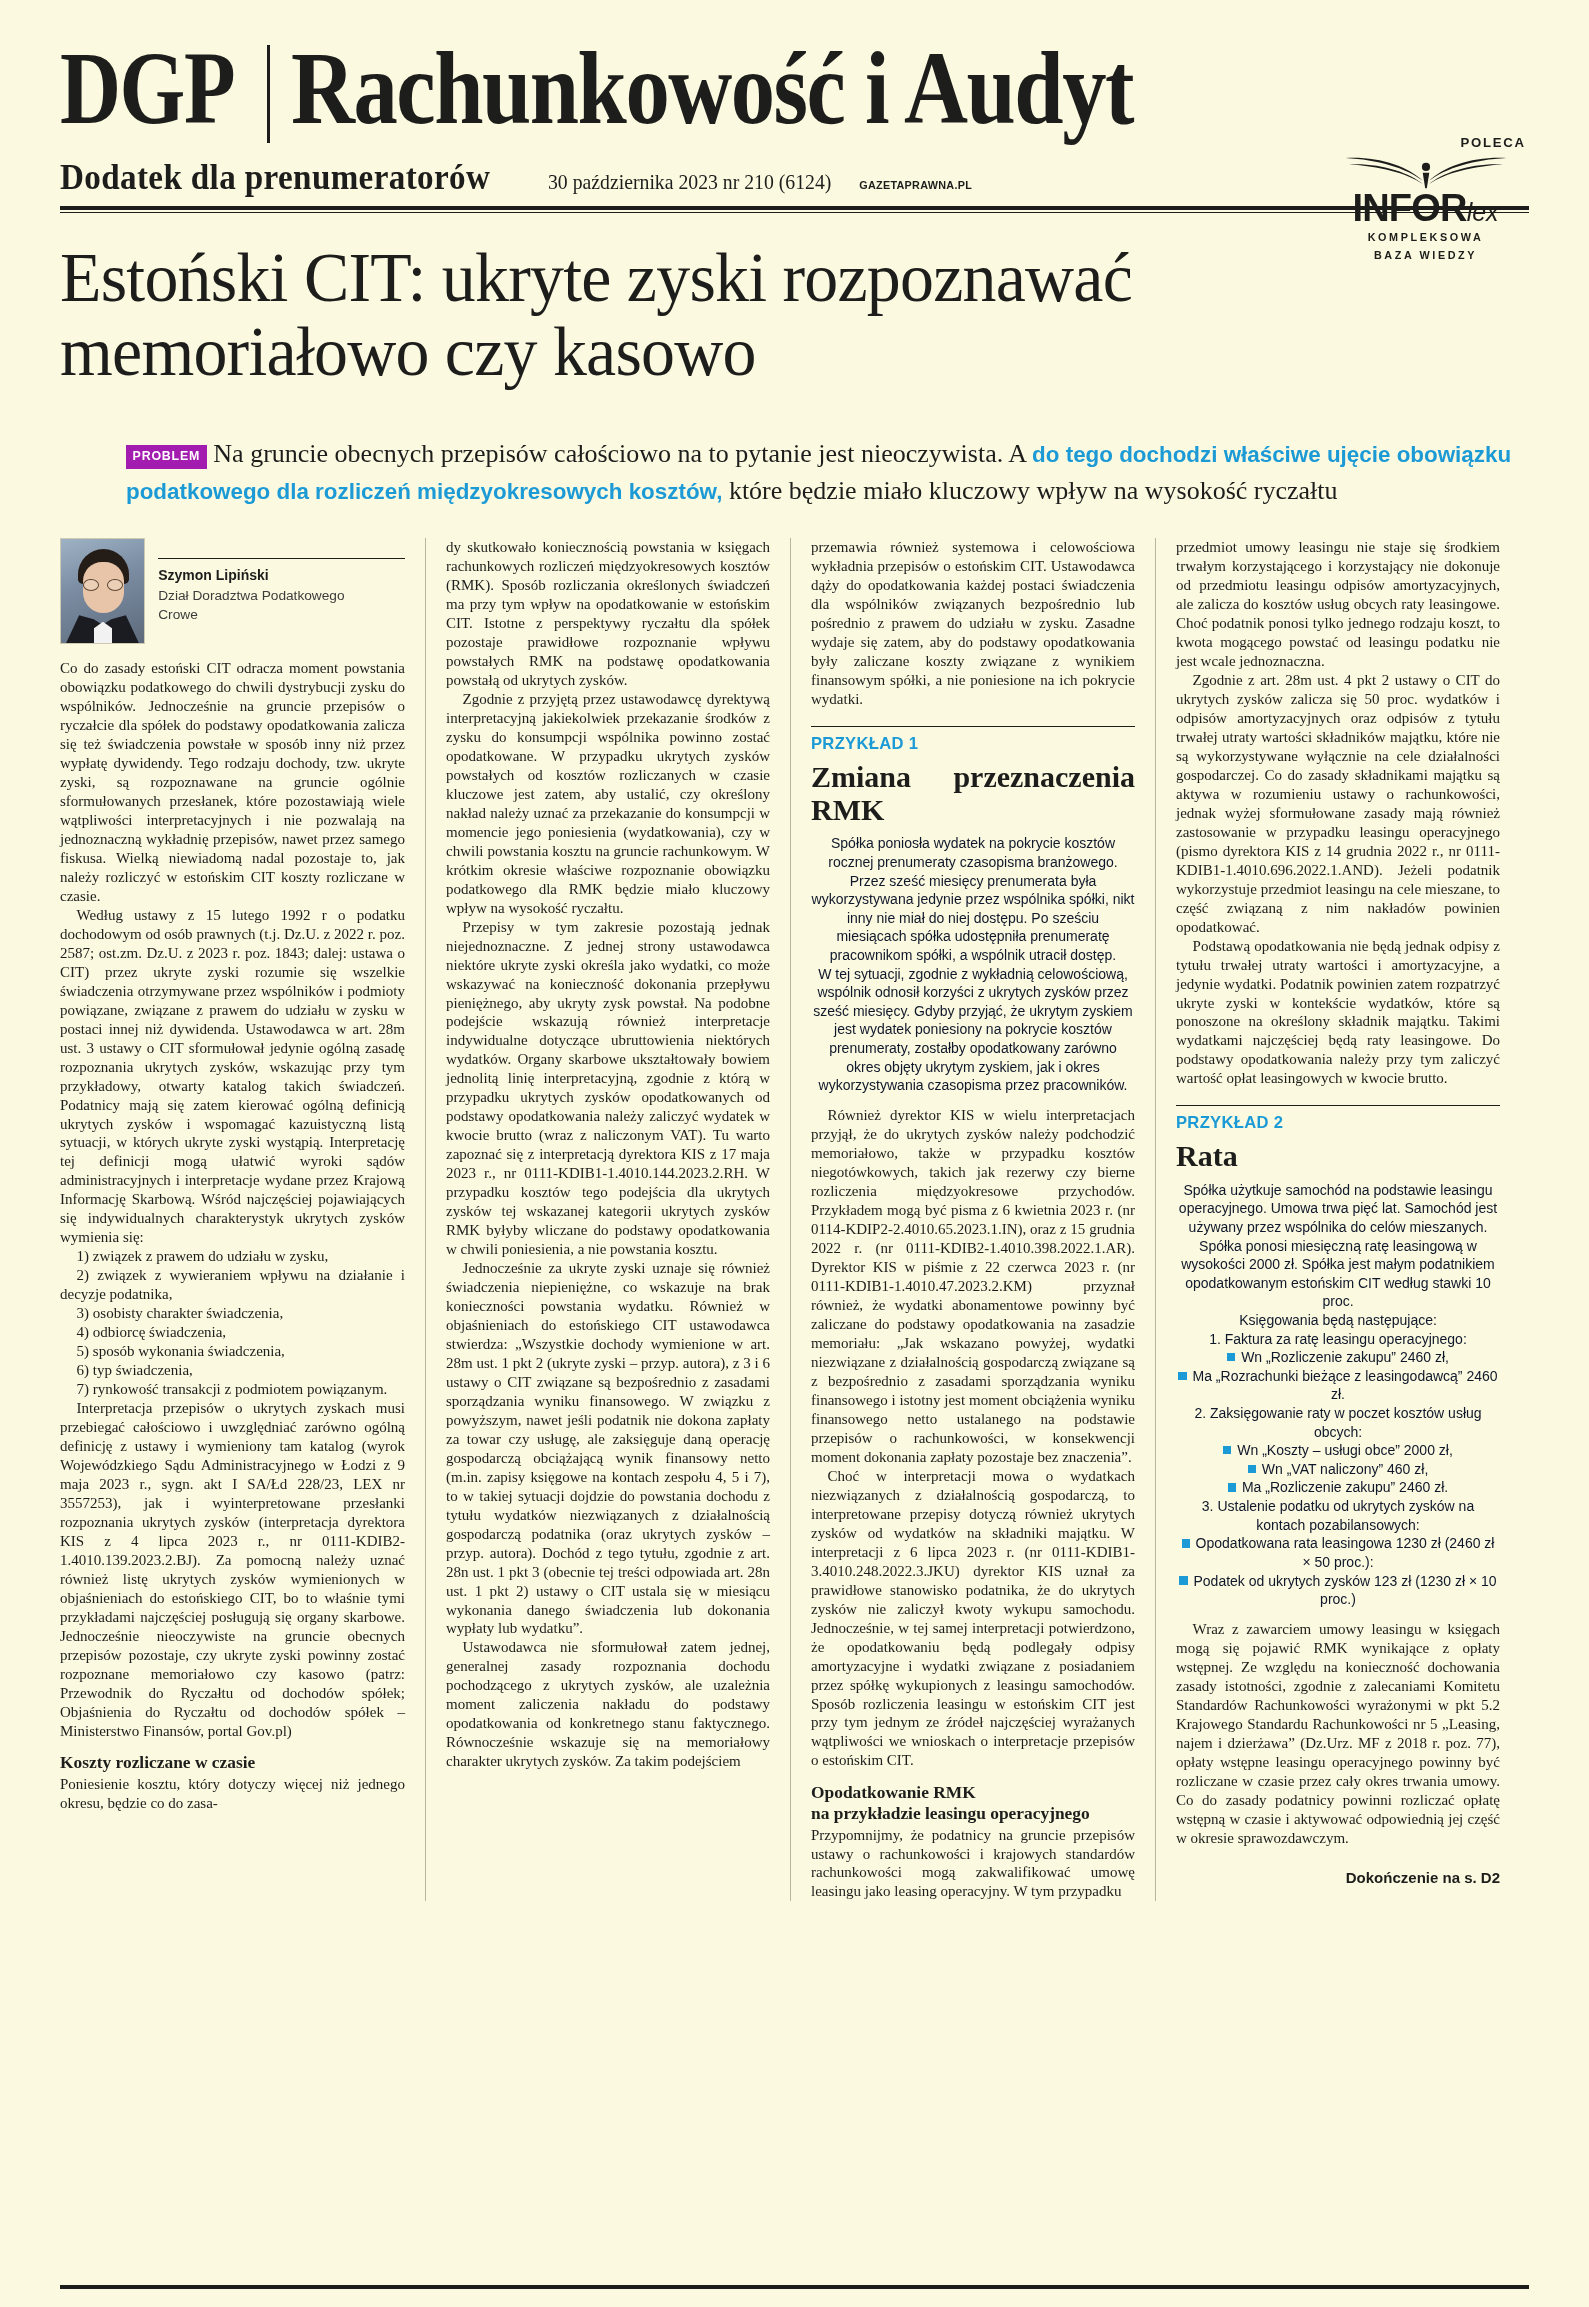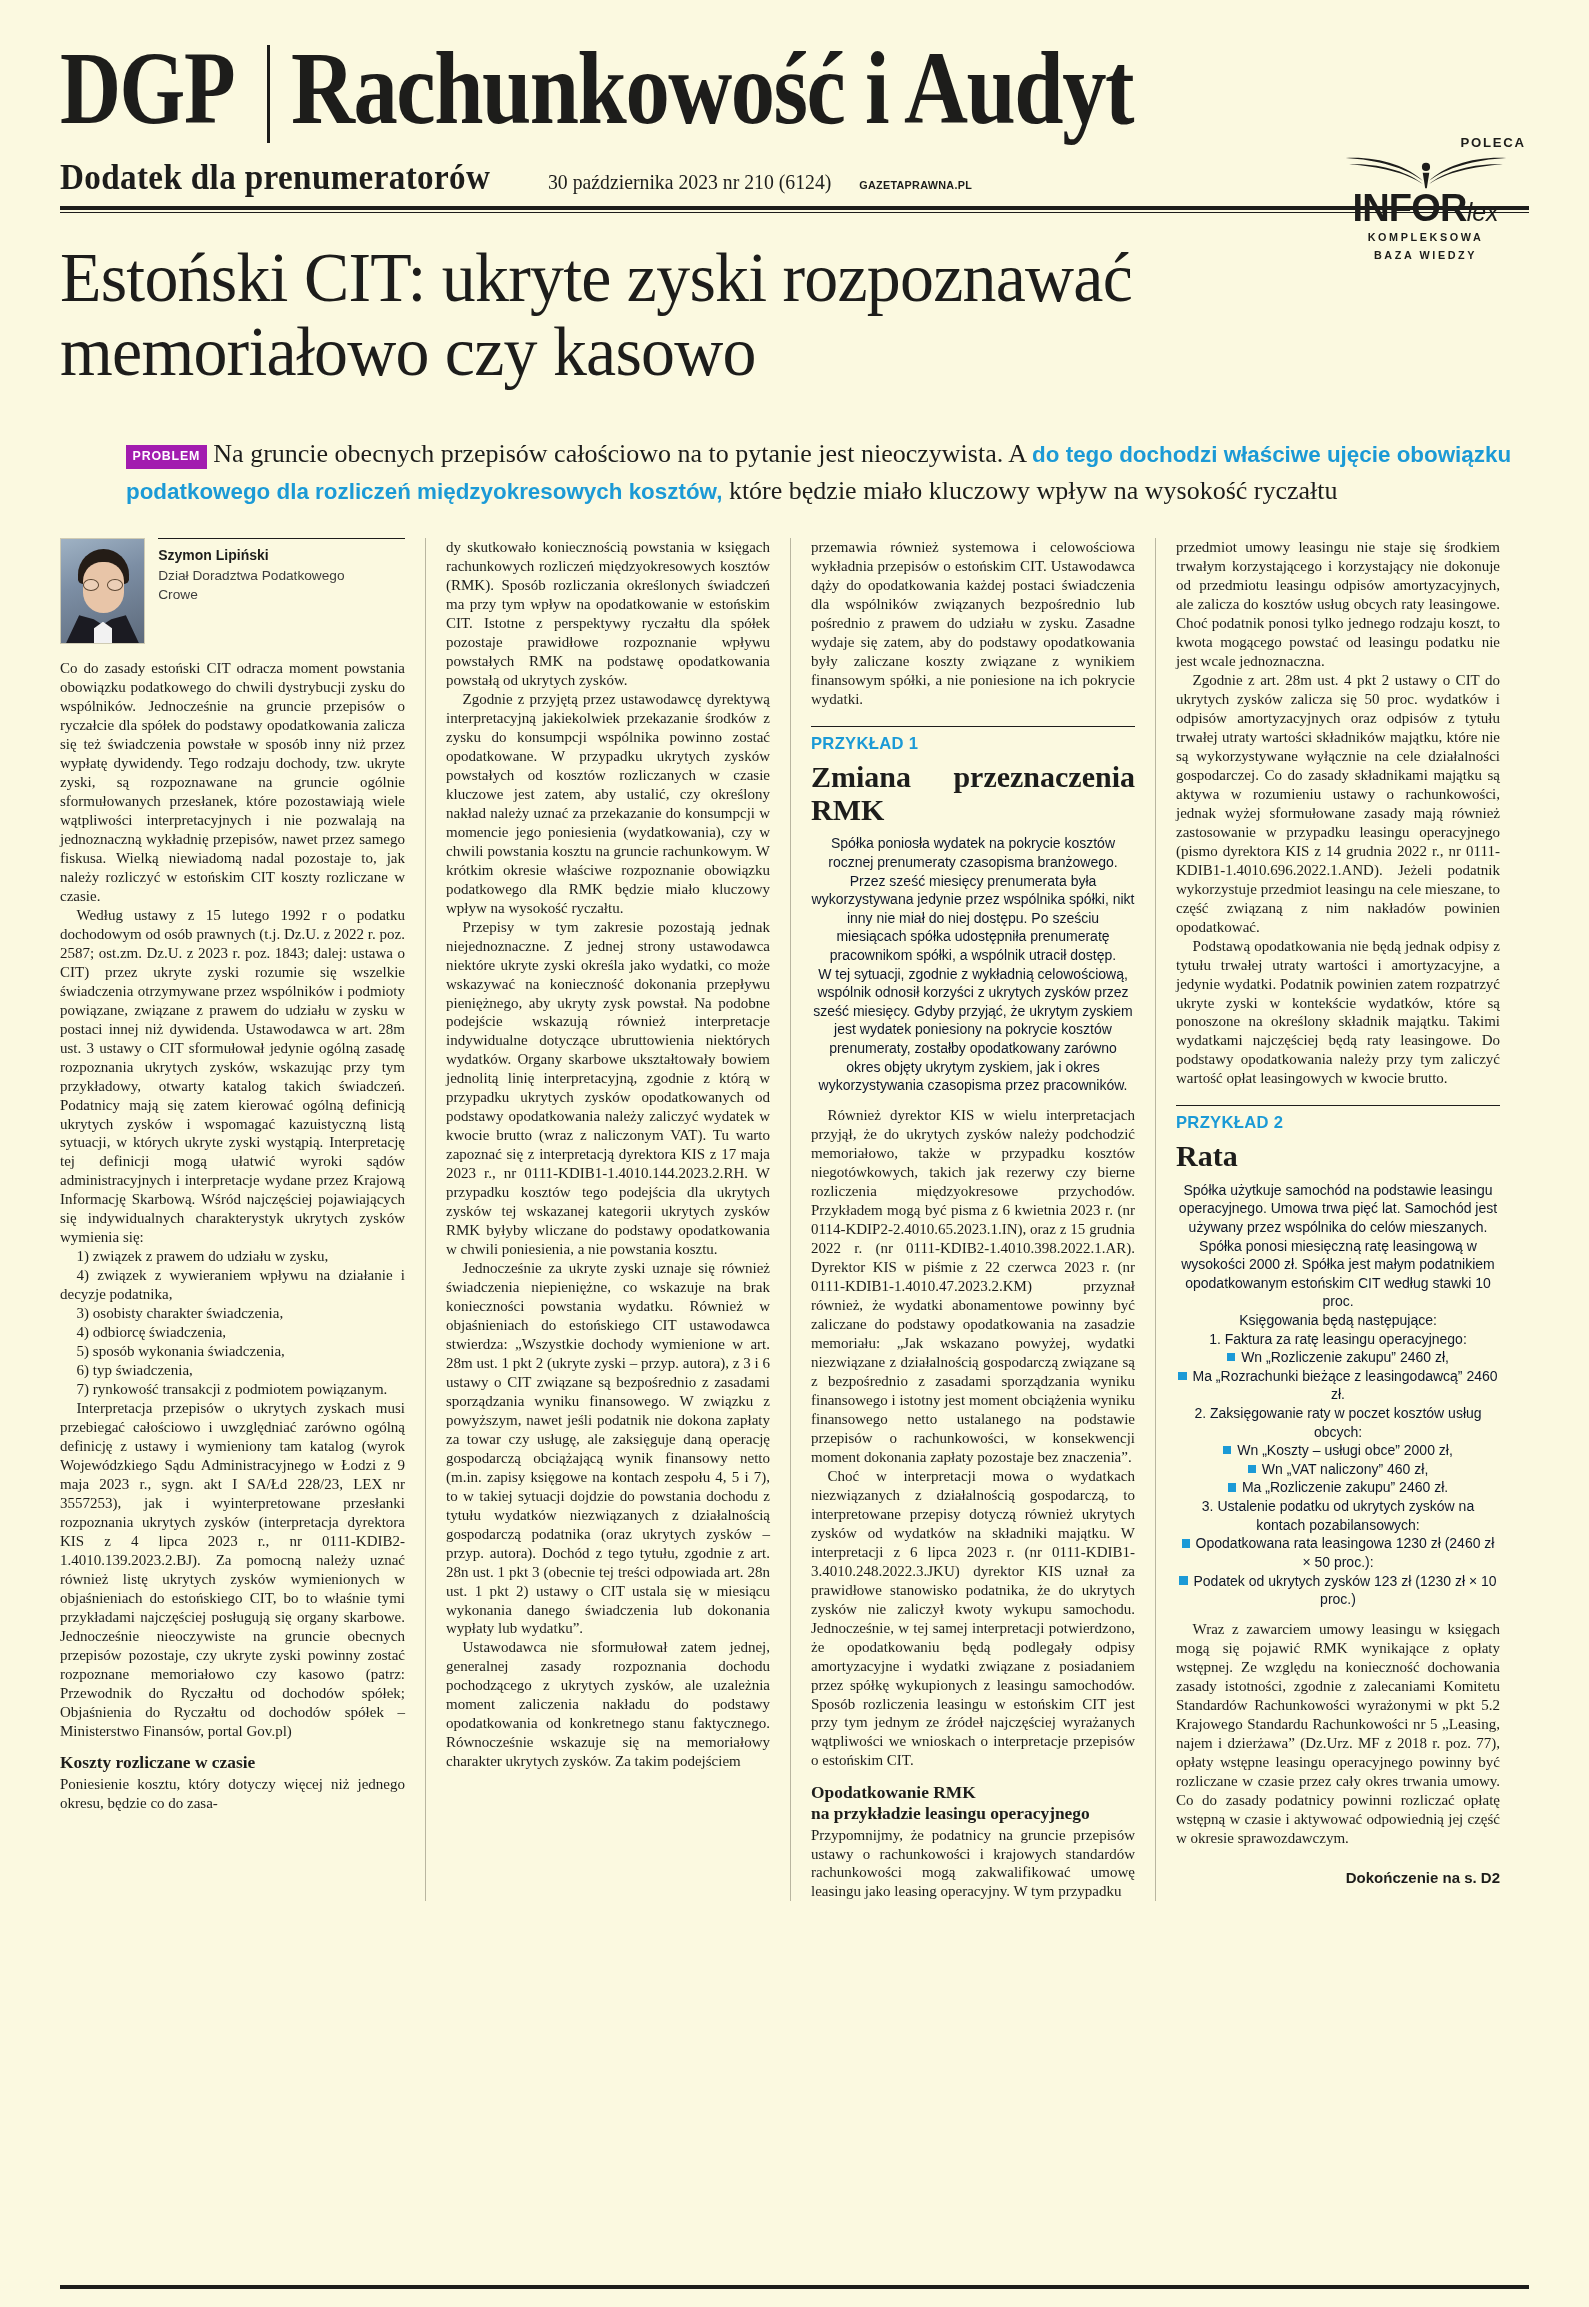--- a/index.html
+++ b/index.html
@@ -151,21 +151,21 @@
   .col + .col{
     margin-left:20px;
     padding-left:20px;
     border-left:0.8px solid #b9b6a0;
   }
   .col p{margin:0;text-indent:16.6px;}
   .col p.noind{text-indent:0;}
   .col p.listitem{text-indent:16.6px;}
 
   
-  .byline{display:flex;margin-bottom:15px;}
+  .byline{display:flex;margin-bottom:15px;align-items:center;}
   .portrait{
     width:83px;height:104px;
     flex:0 0 83px;
     background:linear-gradient(160deg,#9fb2c4 0%,#7c8ea4 40%,#5d6a7b 100%);
     position:relative;overflow:hidden;
     border:0.8px solid #cfcbb3;
   }
   .portrait .hair{
     position:absolute;left:16.6px;top:10px;width:51px;height:35px;
     background:#241c16;border-radius:26.5px 26.5px 5px 5px;
@@ -309,21 +309,21 @@
         <div class="byline-txt">
           <span class="nm">Szymon Lipiński</span>
           <span>Dział Doradztwa Podatkowego</span><br>
           <span>Crowe</span>
         </div>
       </div>
 
       <p class="noind">Co do zasady estoński CIT odracza moment powstania obowiązku podatkowego do chwili dystrybucji zysku do wspólników. Jednocześnie na gruncie przepisów o ryczałcie dla spółek do podstawy opodatkowania zalicza się też świadczenia powstałe w sposób inny niż przez wypłatę dywidendy. Tego rodzaju dochody, tzw. ukryte zyski, są rozpoznawane na gruncie ogólnie sformułowanych przesłanek, które pozostawiają wiele wątpliwości interpretacyjnych i nie pozwalają na jednoznaczną wykładnię przepisów, nawet przez samego fiskusa. Wielką niewiadomą nadal pozostaje to, jak należy rozliczyć w estońskim CIT koszty rozliczane w czasie.</p>
       <p>Według ustawy z 15 lutego 1992 r o podatku dochodowym od osób prawnych (t.j. Dz.U. z 2022 r. poz. 2587; ost.zm. Dz.U. z 2023 r. poz. 1843; dalej: ustawa o CIT) przez ukryte zyski rozumie się wszelkie świadczenia otrzymywane przez wspólników i podmioty powiązane, związane z prawem do udziału w zysku w postaci innej niż dywidenda. Ustawodawca w art. 28m ust. 3 ustawy o CIT sformułował jedynie ogólną zasadę rozpoznania ukrytych zysków, wskazując przy tym przykładowy, otwarty katalog takich świadczeń. Podatnicy mają się zatem kierować ogólną definicją ukrytych zysków i wspomagać kazuistyczną listą sytuacji, w których ukryte zyski wystąpią. Interpretację tej definicji mogą ułatwić wyroki sądów administracyjnych i interpretacje wydane przez Krajową Informację Skarbową. Wśród najczęściej pojawiających się indywidualnych charakterystyk ukrytych zysków wymienia się:</p>
       <p class="listitem">1) związek z prawem do udziału w zysku,</p>
-      <p class="listitem">4) związek z wywieraniem wpływu na działanie i decyzje podatnika,</p>
+      <p class="listitem">2) związek z wywieraniem wpływu na działanie i decyzje podatnika,</p>
       <p class="listitem">3) osobisty charakter świadczenia,</p>
       <p class="listitem">4) odbiorcę świadczenia,</p>
       <p class="listitem">5) sposób wykonania świadczenia,</p>
       <p class="listitem">6) typ świadczenia,</p>
       <p class="listitem">7) rynkowość transakcji z podmiotem powiązanym.</p>
       <p>Interpretacja przepisów o ukrytych zyskach musi przebiegać całościowo i uwzględniać zarówno ogólną definicję z ustawy i wymieniony tam katalog (wyrok Wojewódzkiego Sądu Administracyjnego w Łodzi z 9 maja 2023 r., sygn. akt I SA/Łd 228/23, LEX nr 3557253), jak i wyinterpretowane przesłanki rozpoznania ukrytych zysków (interpretacja dyrektora KIS z 4 lipca 2023 r., nr 0111-KDIB2-1.4010.139.2023.2.BJ). Za pomocną należy uznać również listę ukrytych zysków wymienionych w objaśnieniach do estońskiego CIT, bo to właśnie tymi przykładami najczęściej posługują się organy skarbowe. Jednocześnie nieoczywiste na gruncie obecnych przepisów pozostaje, czy ukryte zyski powinny zostać rozpoznane memoriałowo czy kasowo (patrz: Przewodnik do Ryczałtu od dochodów spółek; Objaśnienia do Ryczałtu od dochodów spółek – Ministerstwo Finansów, portal Gov.pl)</p>
       <h3 class="sub">Koszty rozliczane w czasie</h3>
       <p class="noind">Poniesienie kosztu, który dotyczy więcej niż jednego okresu, będzie co do zasa-</p>
     </div>
 

